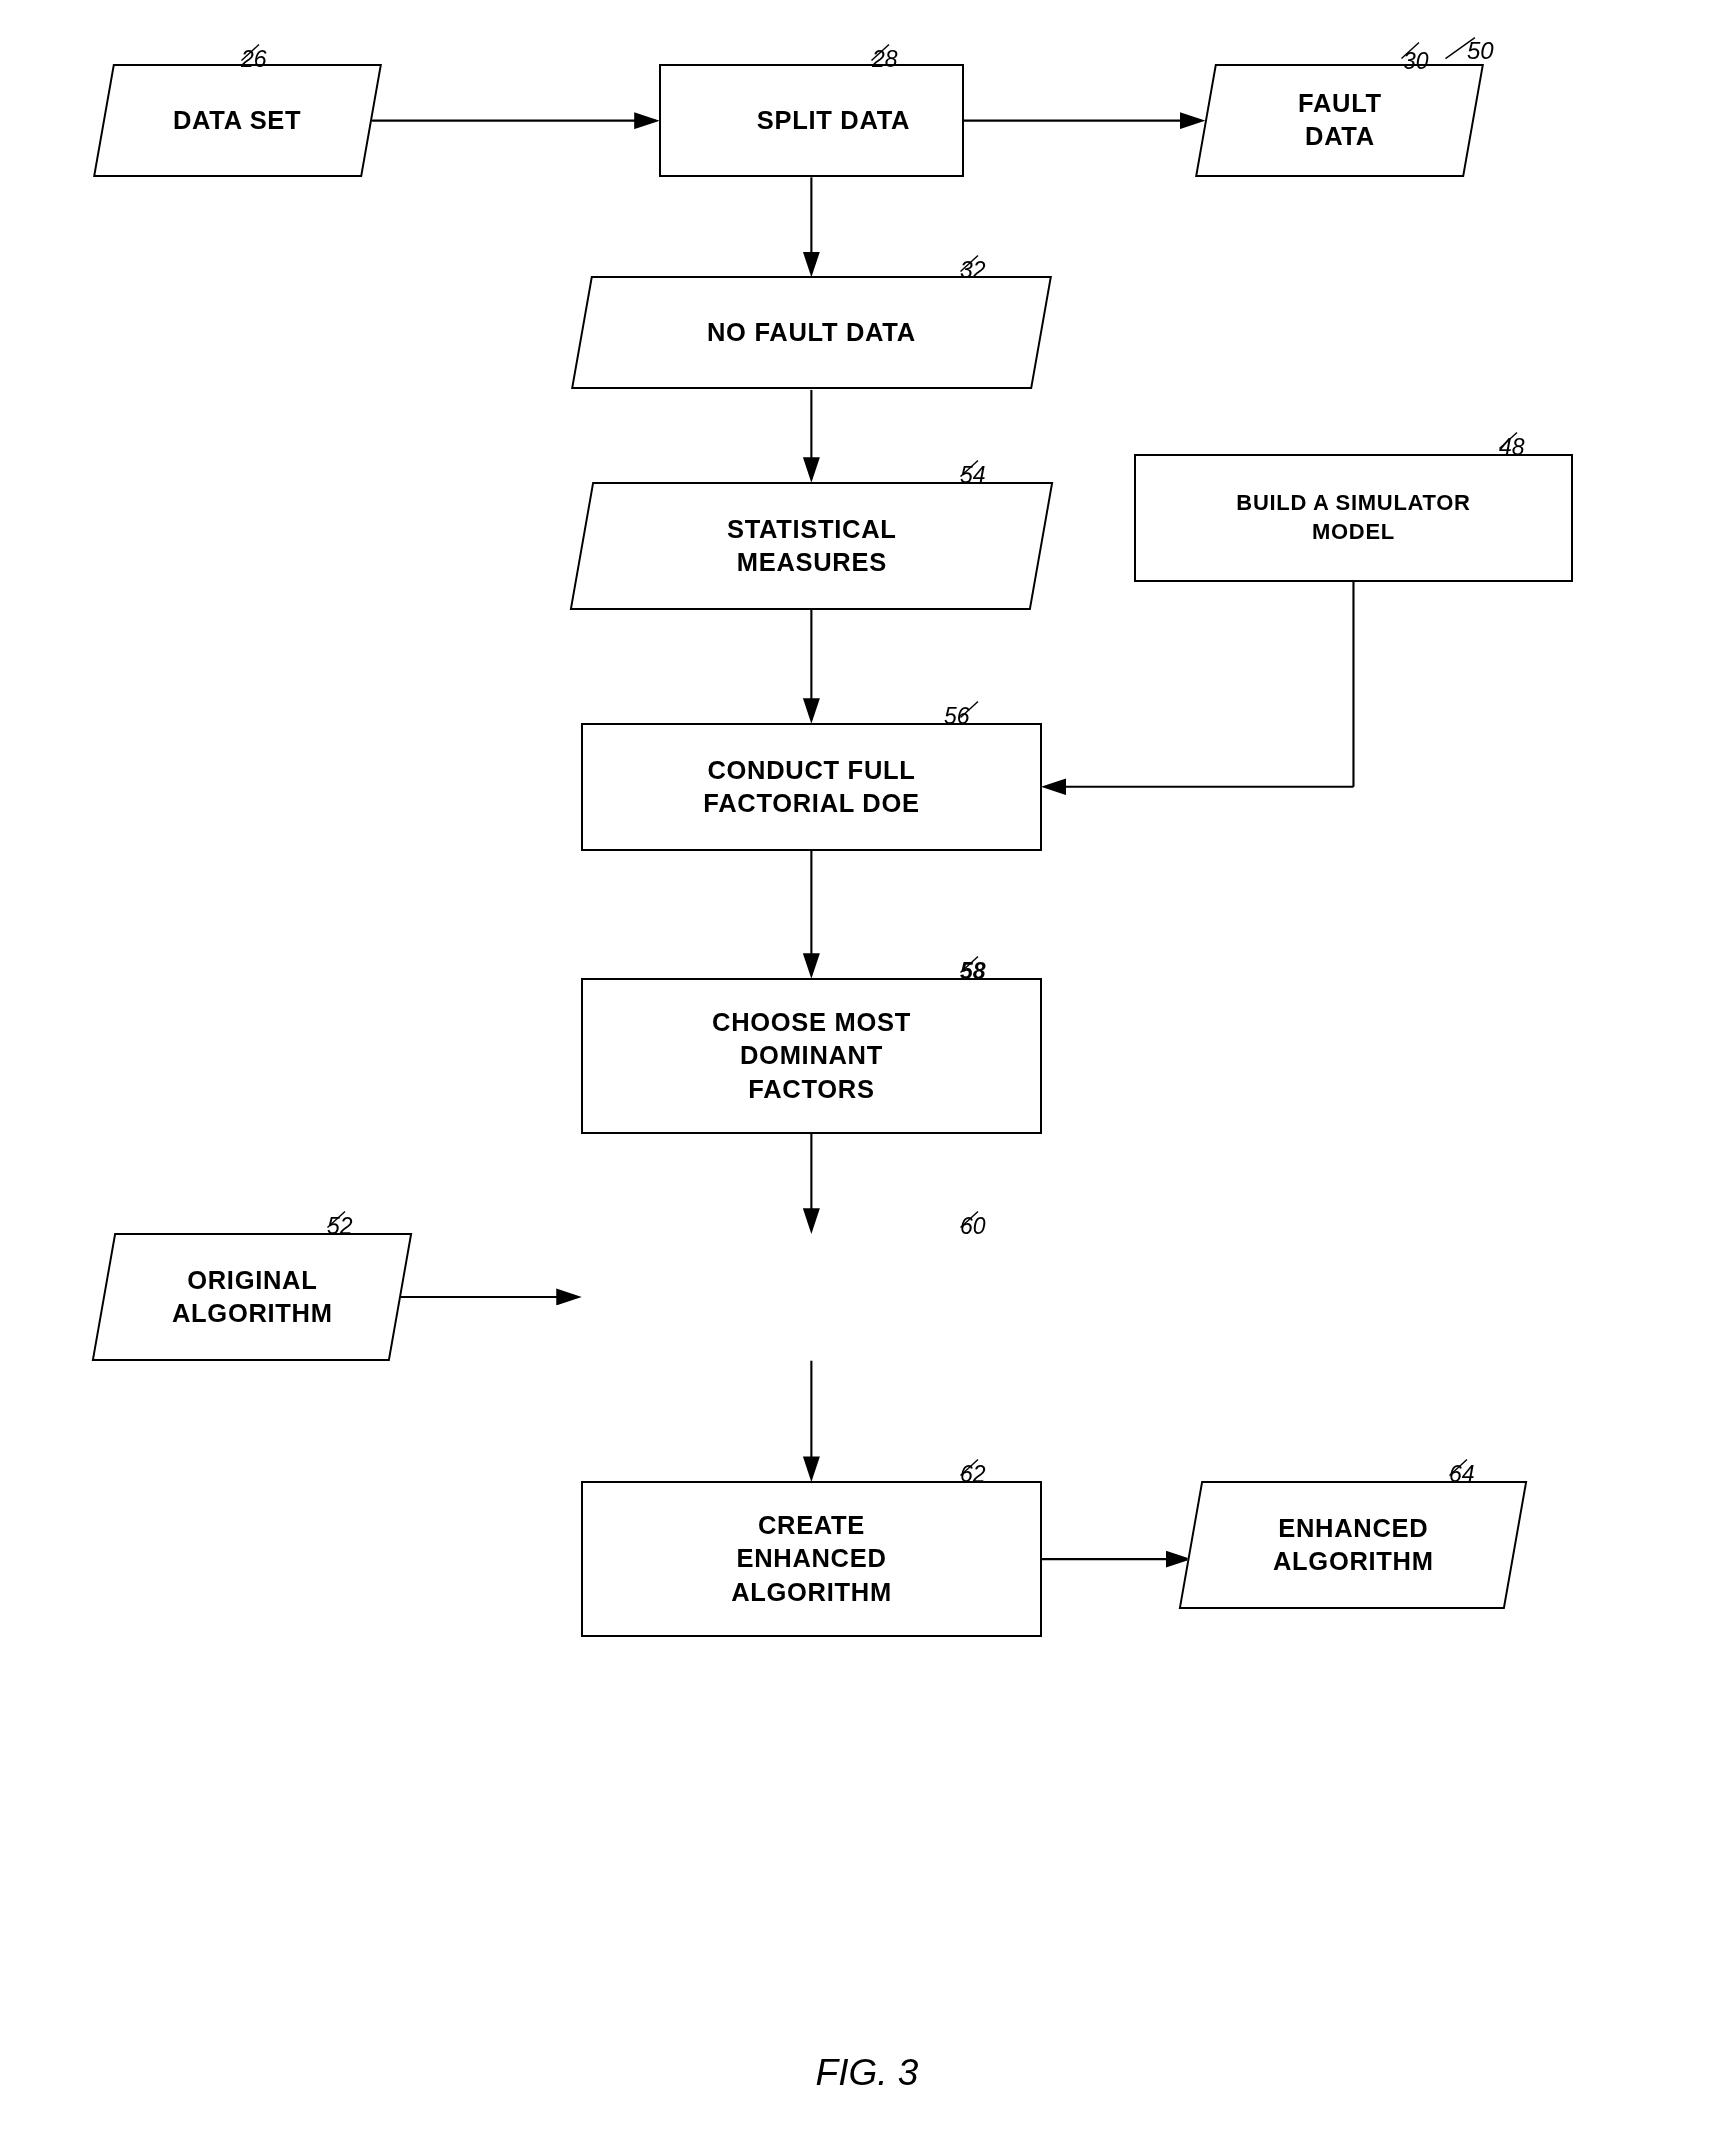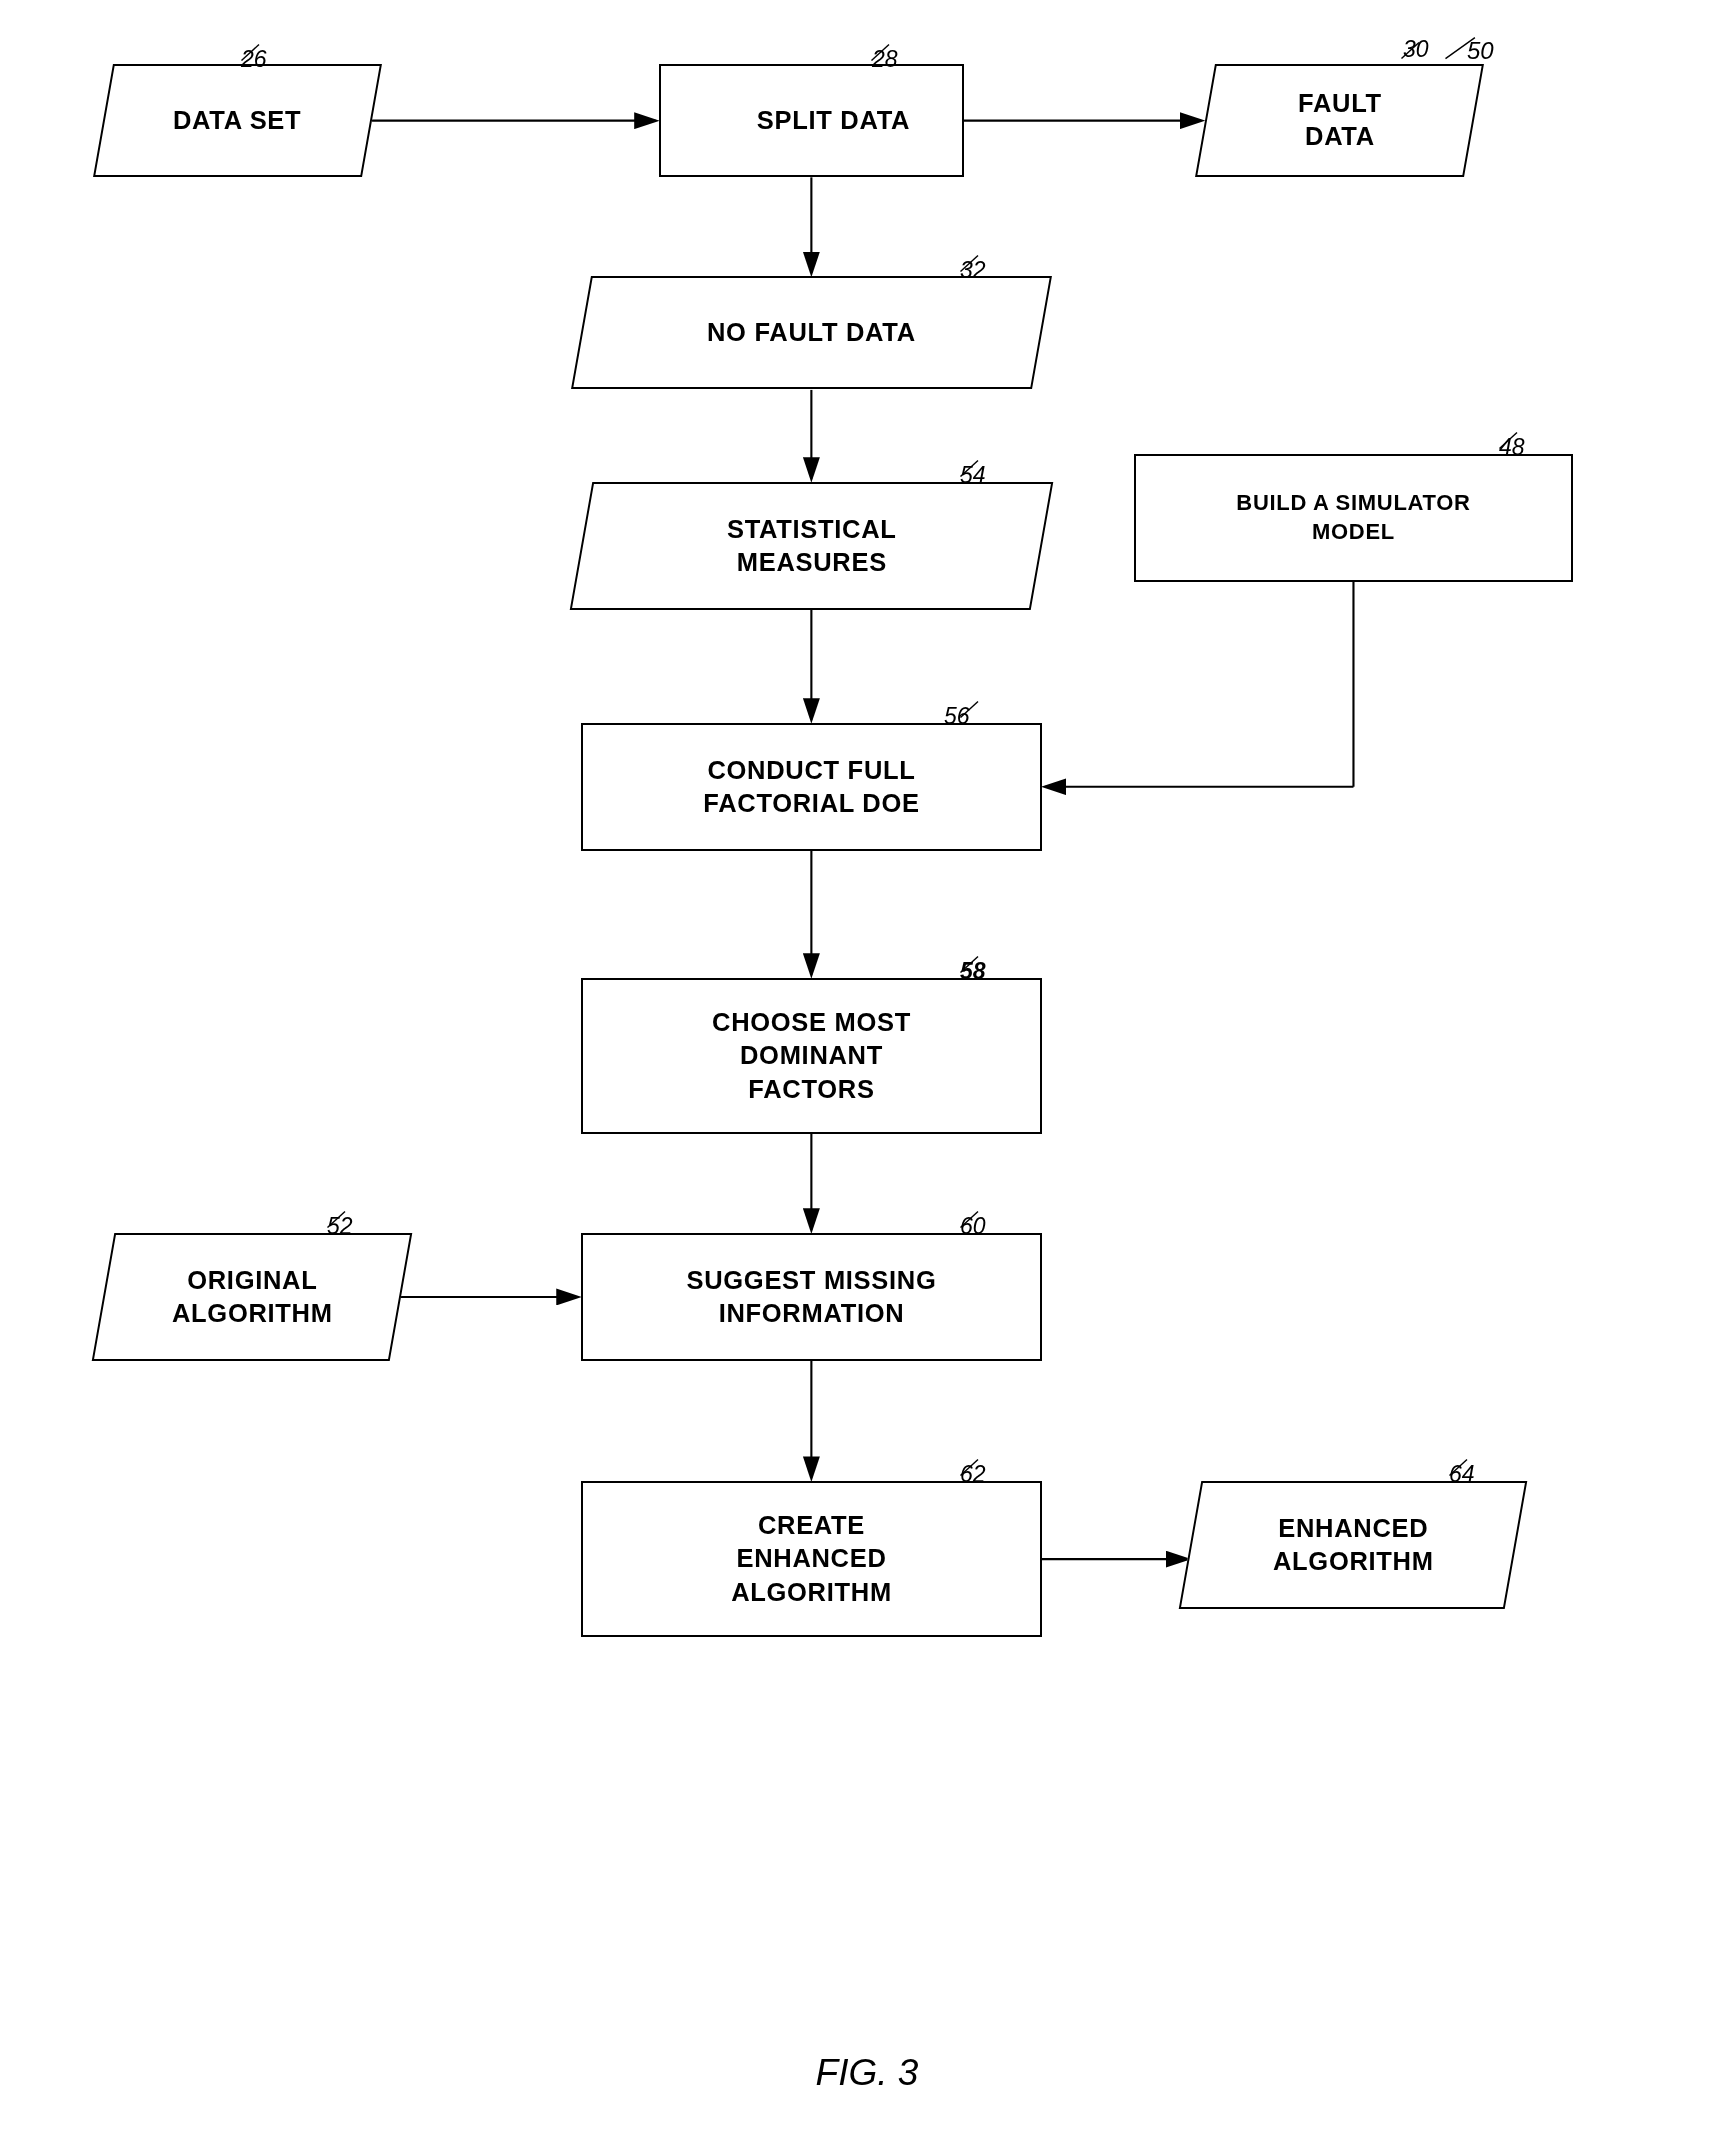--- a/index.html
+++ b/index.html
@@ -129,21 +129,21 @@
   </div>
   <span class="ref-num" style="left:872px; top:46px;">28</span>
   <svg style="position:absolute;left:857px;top:41px;width:43px;height:21px;" viewBox="0 0 60 30" width="43" height="21">
     <line x1="20" y1="28" x2="45" y2="5" stroke="#000" stroke-width="2"></line>
   </svg>
 
   <div class="shape-parallelogram" style="left:1205px; top:64px; width:269px; height:113px;">
     <span class="inner-text" style="white-space:pre-line;">FAULT
 DATA</span>
   </div>
-  <span class="ref-num" style="left:1403px; top:36px;">30</span>
+  <span class="ref-num" style="left:1403px; top:48px;">30</span>
   <svg style="position:absolute;left:1387px;top:39px;width:43px;height:21px;" viewBox="0 0 60 30" width="43" height="21">
     <line x1="20" y1="28" x2="45" y2="5" stroke="#000" stroke-width="2"></line>
   </svg>
 
   <div class="shape-parallelogram" style="left:581px; top:276px; width:461px; height:113px;">
     <span class="inner-text">NO FAULT DATA</span>
   </div>
   <span class="ref-num" style="left:960px; top:257px;">32</span>
   <svg style="position:absolute;left:946px;top:252px;width:43px;height:21px;" viewBox="0 0 60 30" width="43" height="21">
     <line x1="20" y1="28" x2="45" y2="5" stroke="#000" stroke-width="2"></line>
@@ -188,24 +188,20 @@
 
   <div class="shape-parallelogram" style="left:103px; top:1233px; width:298px; height:128px;">
     <span class="inner-text" style="white-space:pre-line;">ORIGINAL
 ALGORITHM</span>
   </div>
   <span class="ref-num" style="left:327px; top:1213px;">52</span>
   <svg style="position:absolute;left:313px;top:1208px;width:43px;height:21px;" viewBox="0 0 60 30" width="43" height="21">
     <line x1="20" y1="28" x2="45" y2="5" stroke="#000" stroke-width="2"></line>
   </svg>
 
-  <div class="shape-rectangle" style="left:581px; top:1233px; width:461px; height:128px;">
-    <span style="white-space:pre-line; text-align:center;">SUGGEST MISSING
-INFORMATION</span>
-  </div>
   <span class="ref-num" style="left:960px; top:1213px;">60</span>
   <svg style="position:absolute;left:946px;top:1208px;width:43px;height:21px;" viewBox="0 0 60 30" width="43" height="21">
     <line x1="20" y1="28" x2="45" y2="5" stroke="#000" stroke-width="2"></line>
   </svg>
 
   <div class="shape-rectangle" style="left:581px; top:1481px; width:461px; height:156px;">
     <span style="white-space:pre-line; text-align:center;">CREATE
 ENHANCED
 ALGORITHM</span>
   </div>

